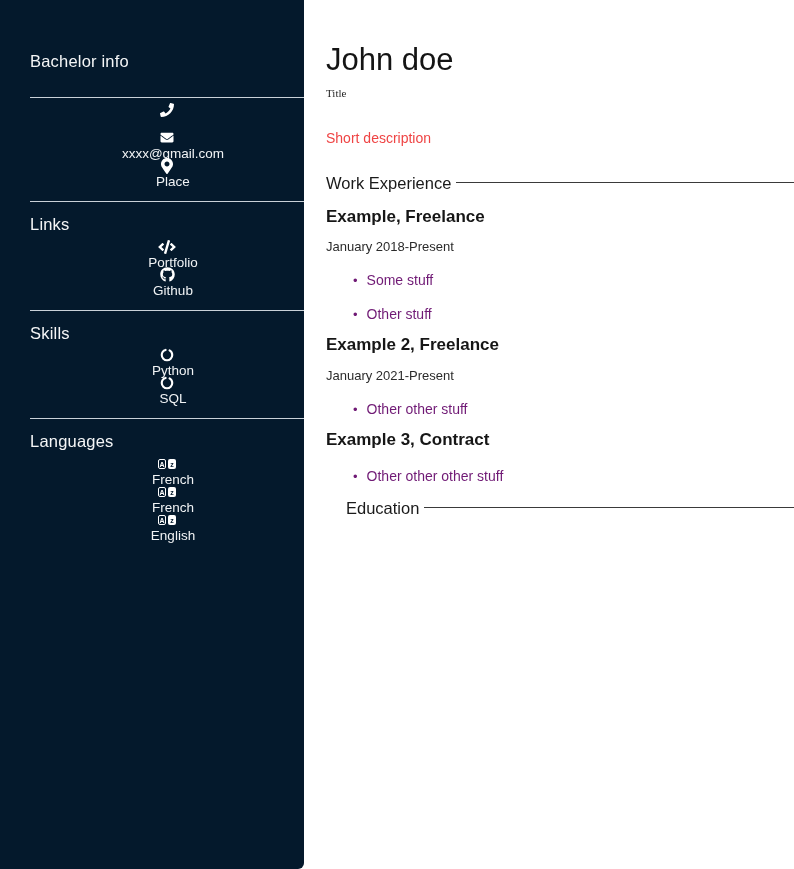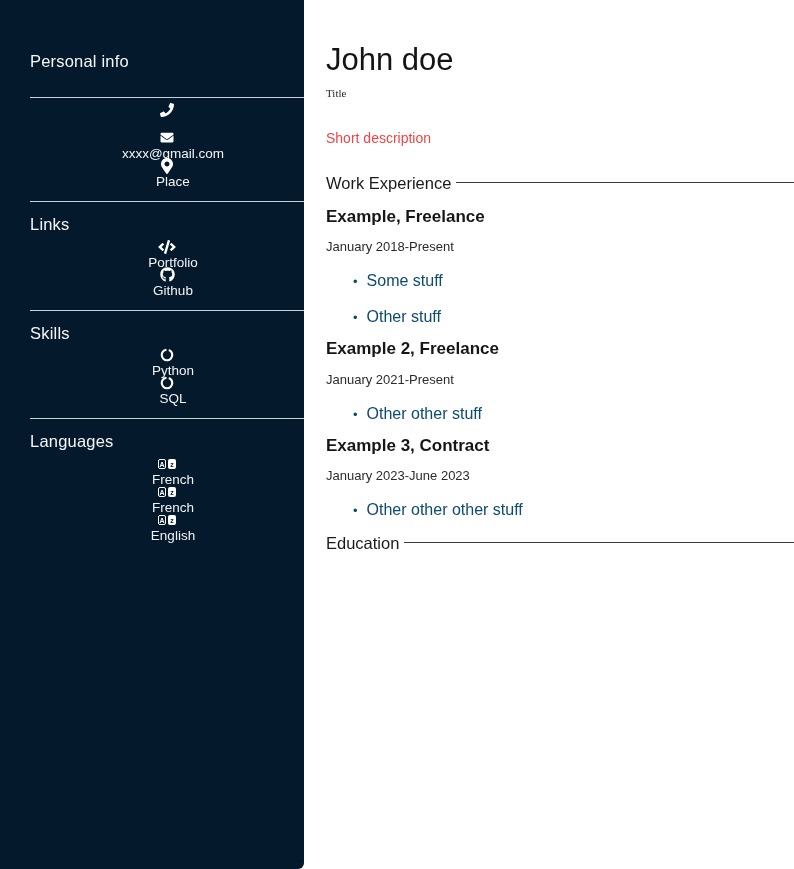--- a/index.html
+++ b/index.html
@@ -39,39 +39,39 @@
     display:inline-flex; align-items:center; justify-content:center;
     font-size:7px; font-weight:700; color:var(--sidebar-bg,#04192c); line-height:1;
   }
 
   
   .main { margin-left:304px; padding:30px 0 0 22px; }
   .name { font-size:31px; font-weight:400; line-height:1.1; margin-top:13px; color:#141414; }
   .subtitle { font-size:11px; margin-top:10px; color:#1f1f1f;font-family:Liberation Serif, serif; }
   .desc { font-size:14px; margin-top:31px; color:#ef4444; }
   .sec-head { display:flex; align-items:center; margin-top:28px; }
-  .sec-head.edu { margin-top:15px; }
+  .sec-head.edu { margin-top:15px;margin-left:20px; }
   .sec-title { font-size:16.5px; font-weight:400; line-height:1.2; white-space:nowrap; color:#1a1a1a; }
   .sec-rule { flex:1 1 auto; height:1px; background:var(--rule,#3a3a3a); margin:0 0 3px 5px; }
   .entry-title { font-size:17px; font-weight:700; line-height:1.2; margin-top:13px; color:#161616; }
   .entry-date { font-size:13px; margin-top:12px; color:#2b2b2b; }
   .edu-block .entry-date { margin-top:11px; }
   .edu-block .entry-title { margin-top:13px; }
   ul.bullets { list-style:none; padding-left:27px; }
-  ul.bullets li { font-size:16px; margin-top:18px; color:#0c4a6e; }
+  ul.bullets li { font-size:14px; margin-top:18px; color:#701a75; }
   ul.bullets li::before { content:"•"; display:inline-block; margin-right:9px; font-size:13px; }
 </style>
 </head>
 <body>
 
 <div class="page">
 
   <aside class="sidebar">
 
-    <h2 class="sb-title first">Personal info</h2>
+    <h2 class="sb-title first">Bachelor info</h2>
     <hr class="sb-divider after-heading">
 
     <div class="sb-items">
       <div class="sb-item">
         <span class="sb-icon">
           <svg width="14" height="14" viewBox="0 0 512 512">
               <path d="M493.4 24.6l-104-24c-11.3-2.6-22.9 3.3-27.5 13.9l-48 112c-4.2 9.8-1.4 21.3 6.9 28l60.6 49.6c-36 76.7-98.9 140.5-177.2 177.2l-49.6-60.6c-6.8-8.3-18.2-11.1-28-6.9l-112 48C3.9 366.5-2 378.1.6 389.4l24 104C27.1 504.2 36.7 512 48 512c256.1 0 464-207.5 464-464 0-11.2-7.7-20.9-18.6-23.4z"></path>
             </svg>
         </span>
         <span class="sb-label"></span>
@@ -189,21 +189,20 @@
       </div>
       <div>
         <div class="entry-title">Example 2, Freelance</div>
         <div class="entry-date">January 2021-Present</div>
         <ul class="bullets">
           <li>Other other stuff</li>
         </ul>
       </div>
       <div>
         <div class="entry-title">Example 3, Contract</div>
-        <div class="entry-date">January 2023-June 2023</div>
         <ul class="bullets">
           <li>Other other other stuff</li>
         </ul>
       </div>
     </section>
 
     <div class="sec-head edu">
       <span class="sec-title">Education</span>
       <span class="sec-rule"></span>
     </div>

